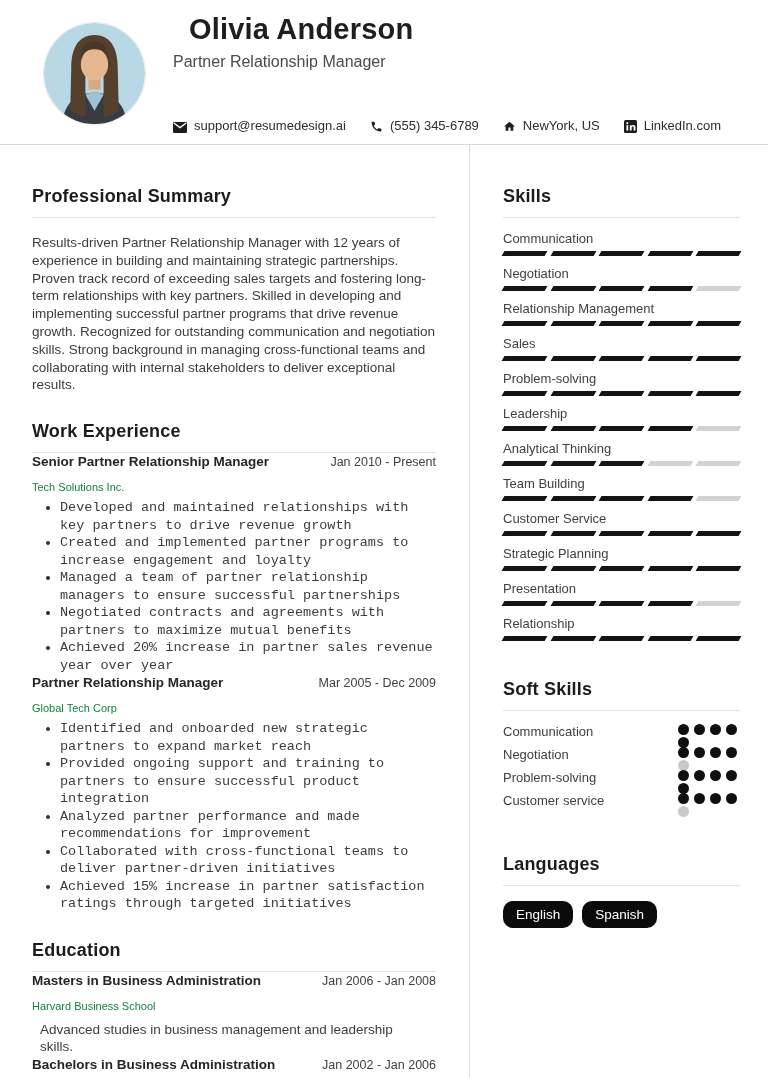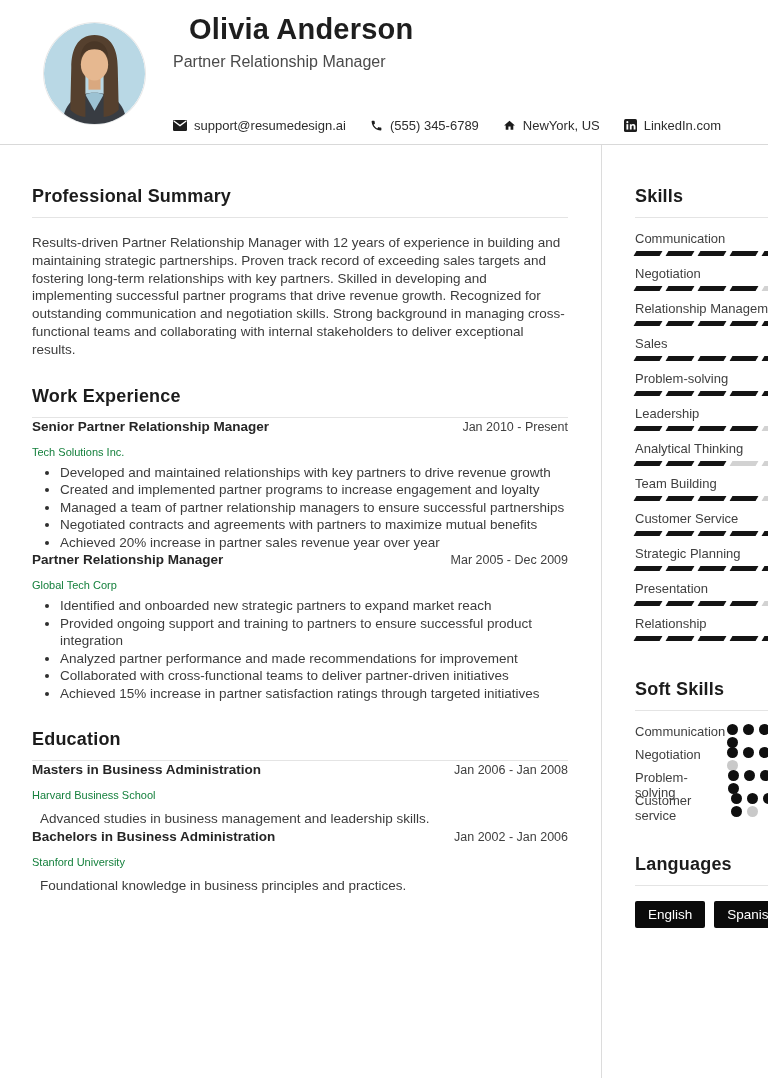--- a/index.html
+++ b/index.html
@@ -18,44 +18,44 @@
   }
   .avatar{
     width:101px;height:101px;border-radius:50%;overflow:hidden;flex:0 0 auto;
     box-shadow:0 0 0 1px #e8e8e8;
   }
   .avatar svg{display:block;width:101px;height:101px;}
   .head-text{flex:1;min-width:0;}
   .name{font-size:29px;font-weight:bold;color:#1e1e1e;margin:0 16px 7px;letter-spacing:.2px;}
   .role{font-size:16px;color:#4a4a4a;margin:0 0 15px;}
   .contacts{display:flex;align-items:center;gap:24px;font-size:13px;color:#2d2d2d;}
-  .contact{display:flex;align-items:center;gap:7px;white-space:nowrap;margin-top:32px;}
+  .contact{display:flex;align-items:flex-end;gap:7px;white-space:nowrap;margin-top:32px;}
   .contact svg{display:block;}
 
   
   .cols{flex:1;display:flex;min-height:0;}
   .col-left{
-    width:602px;box-sizing:border-box;flex:0 0 auto;
+    width:470px;box-sizing:border-box;flex:0 0 auto;
     padding:41px 33px 0 32px;border-right:1px solid #dcdcdc;
   }
   .col-right{flex:1;box-sizing:border-box;padding:41px 28px 0 33px;}
 
   .section-title{font-size:18px;font-weight:bold;color:#1c1c1c;margin:0;letter-spacing:.2px;}
   .rule{height:1px;background:#e4e4e4;margin-top:10px;}
 
   
   .summary-text{font-size:13.5px;line-height:17.8px;margin:16px 0 0;color:#3c3c3c;}
 
   
   .section{margin-top:27px;}
   .entry-head{display:flex;justify-content:space-between;align-items:baseline;margin-top:1px;gap:12px;}
   .entry-role{font-size:13.5px;font-weight:bold;color:#262626;}
   .entry-dates{font-size:12.5px;color:#404040;white-space:nowrap;}
   .entry-org{font-size:11px;color:#15803d;margin-top:12px;}
-  ul.bullets{margin:6px 0 0;padding-left:28px;}
+  ul.bullets{margin:6px 0 0;padding-left:28px;font-family:Liberation Mono, monospace;}
   ul.bullets li{font-size:13.5px;line-height:17.5px;color:#3c3c3c;}
   ul.bullets li::marker{color:#2f2f2f;}
   .edu-desc{font-size:13.5px;color:#3c3c3c;margin:9px 8px 0;line-height:17.5px;}
 
   
   .skills-list{margin-top:13px;}
   .skill-item{margin-bottom:10px;}
   .skill-name{font-size:13px;color:#3f3f3f;margin-bottom:5px;}
   .bar-rating{display:flex;gap:6px;}
   .bar-rating .unit{flex:1;height:5px;transform:skewX(-30deg);background:#d2d2d2;}
@@ -67,21 +67,21 @@
   .soft-name{font-size:13px;color:#3f3f3f;line-height:15px;}
   .dot-rating{width:62px;display:flex;flex-wrap:wrap;column-gap:5px;row-gap:2px;}
   .dot-rating .unit{width:11px;height:11px;border-radius:50%;background:#c9c9c9;}
   .dot-rating .unit.filled{background:#0f0f0f;}
 
   
   .section-right{margin-top:38px;}
   .badges{display:flex;gap:9px;margin-top:15px;}
   .badge{
     background:#0b0b0b;color:#ffffff;font-size:13.5px;
-    padding:6px 13px;border-radius:2px;line-height:15px;
+    padding:6px 13px;border-radius:10px;line-height:15px;
   }
 </style>
 </head>
 <body>
 
 <div class="page">
 
   <div class="header">
     <div class="avatar">
       <svg viewBox="0 0 100 100">

